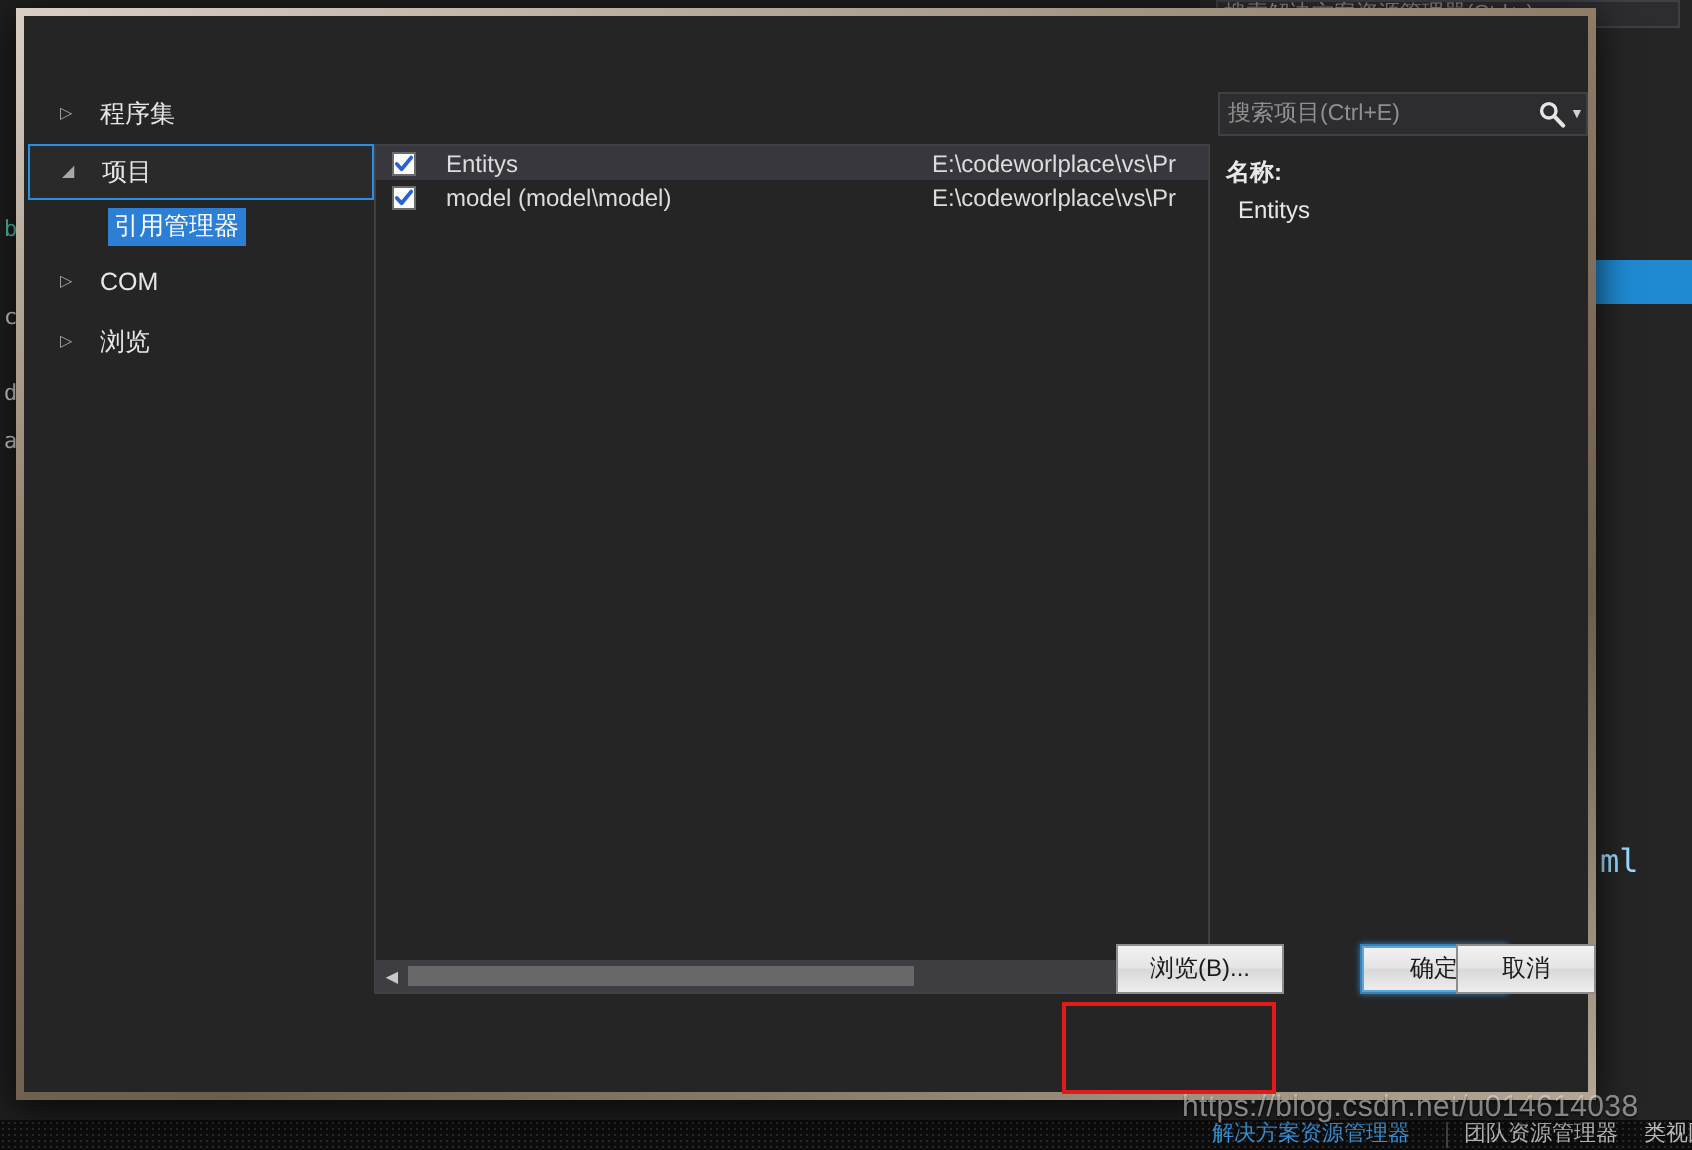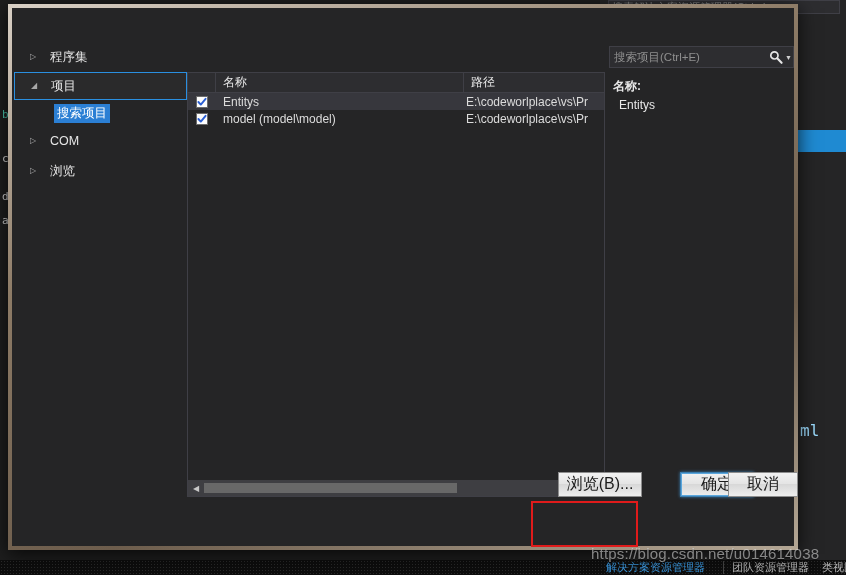--- a/index.html
+++ b/index.html
@@ -214,21 +214,21 @@
   .detail-value { font-size: 12px; padding-left: 6px; word-break: break-all; }
 
   
   .footer {
     position: absolute; left: 0; bottom: 0; width: 782px; height: 52px;
   }
   .btn {
     position: absolute; top: 12px; height: 25px;
     background: linear-gradient(180deg,#f2f2f2,#e4e4e4 48%,#d8d8d8 50%,#eeeeee);
     border: 1px solid #8d8d8d;
-    font-size: 16px; color: #1b1b1b;
+    font-size: 12px; color: #1b1b1b;
     display: flex; align-items: center; justify-content: center;
     cursor: pointer; white-space: nowrap;
     font-family: "Liberation Sans", sans-serif;
   }
   .btn.default {
     border: 1px solid #3c7fb1;
     box-shadow: 0 0 0 1px #5ba7dd inset, 0 0 3px #3c7fb1;
   }
   #btn-browse { left: 546px; width: 84px; }
   #btn-ok     { left: 668px; width: 74px; }
@@ -294,38 +294,33 @@
     <div class="tree">
       <div class="tree-node">
         <span class="arrow">▷</span>
         <span class="tlabel">程序集</span>
       </div>
       <div class="tree-node focused">
         <span class="arrow">◢</span>
         <span class="tlabel">项目</span>
       </div>
       <div class="tree-node child">
-        <span class="tlabel sel-hl">搜索项目</span>
+        <span class="tlabel sel-hl">引用管理器</span>
       </div>
       <div class="tree-node">
         <span class="arrow">▷</span>
         <span class="tlabel">COM</span>
       </div>
       <div class="tree-node">
         <span class="arrow">▷</span>
         <span class="tlabel">浏览</span>
       </div>
     </div>
 
     <div class="listview">
-      <div class="lv-header">
-        <div class="lv-th c0"></div>
-        <div class="lv-th c1">名称</div>
-        <div class="lv-th c2">路径</div>
-      </div>
       <div class="lv-rows">
         <div class="lv-row selected">
           <div class="lv-cell c0">
             <span class="cb">
               <svg width="10" height="10" viewBox="0 0 10 10">
                 <polyline points="1.4,5 3.8,7.6 8.6,1.8" fill="none" stroke="#2b5fd4" stroke-width="1.9" stroke-linecap="round" stroke-linejoin="round"></polyline>
               </svg>
             </span>
           </div>
           <div class="lv-cell c1">Entitys</div>

